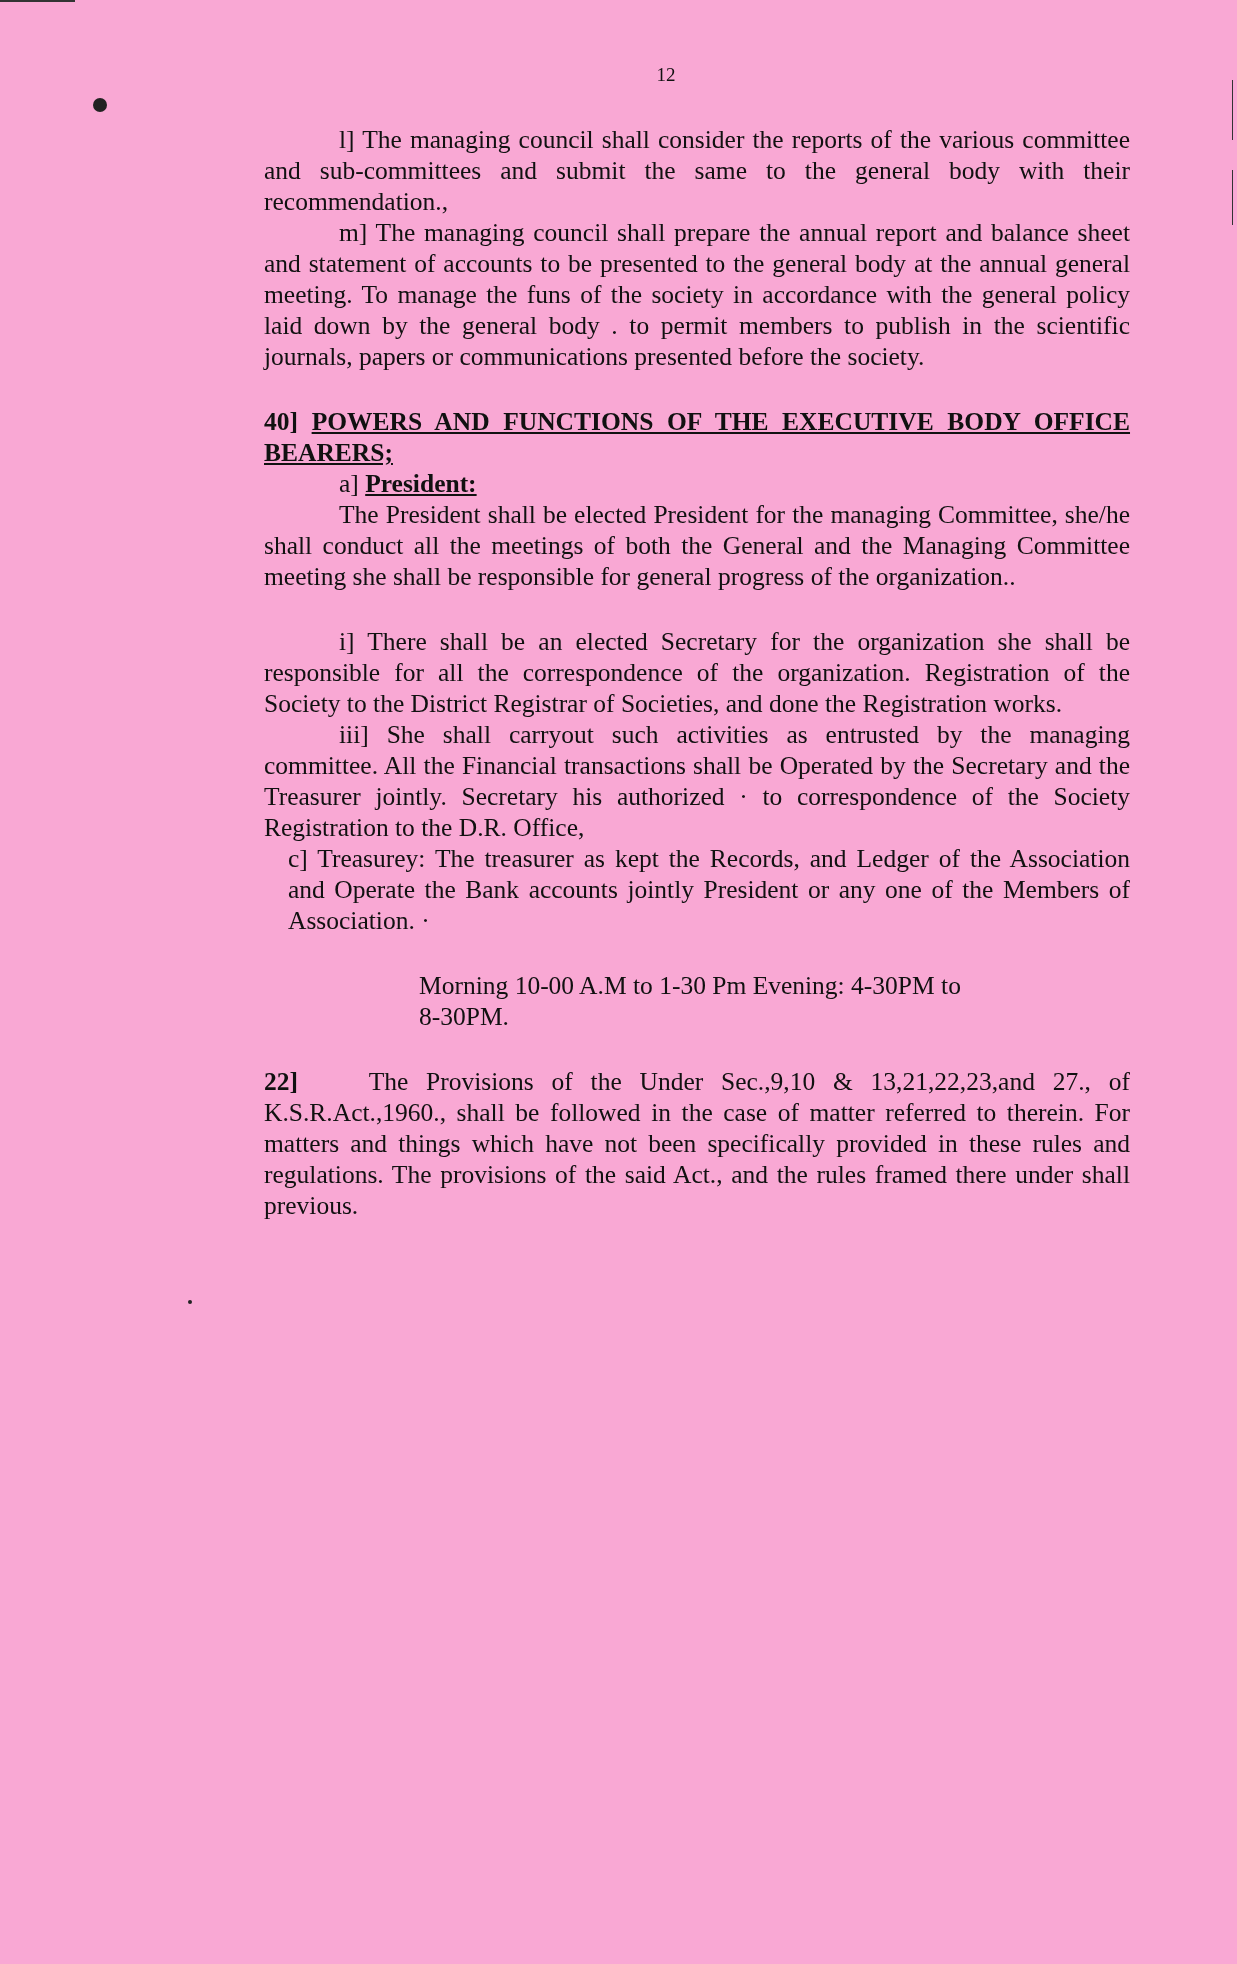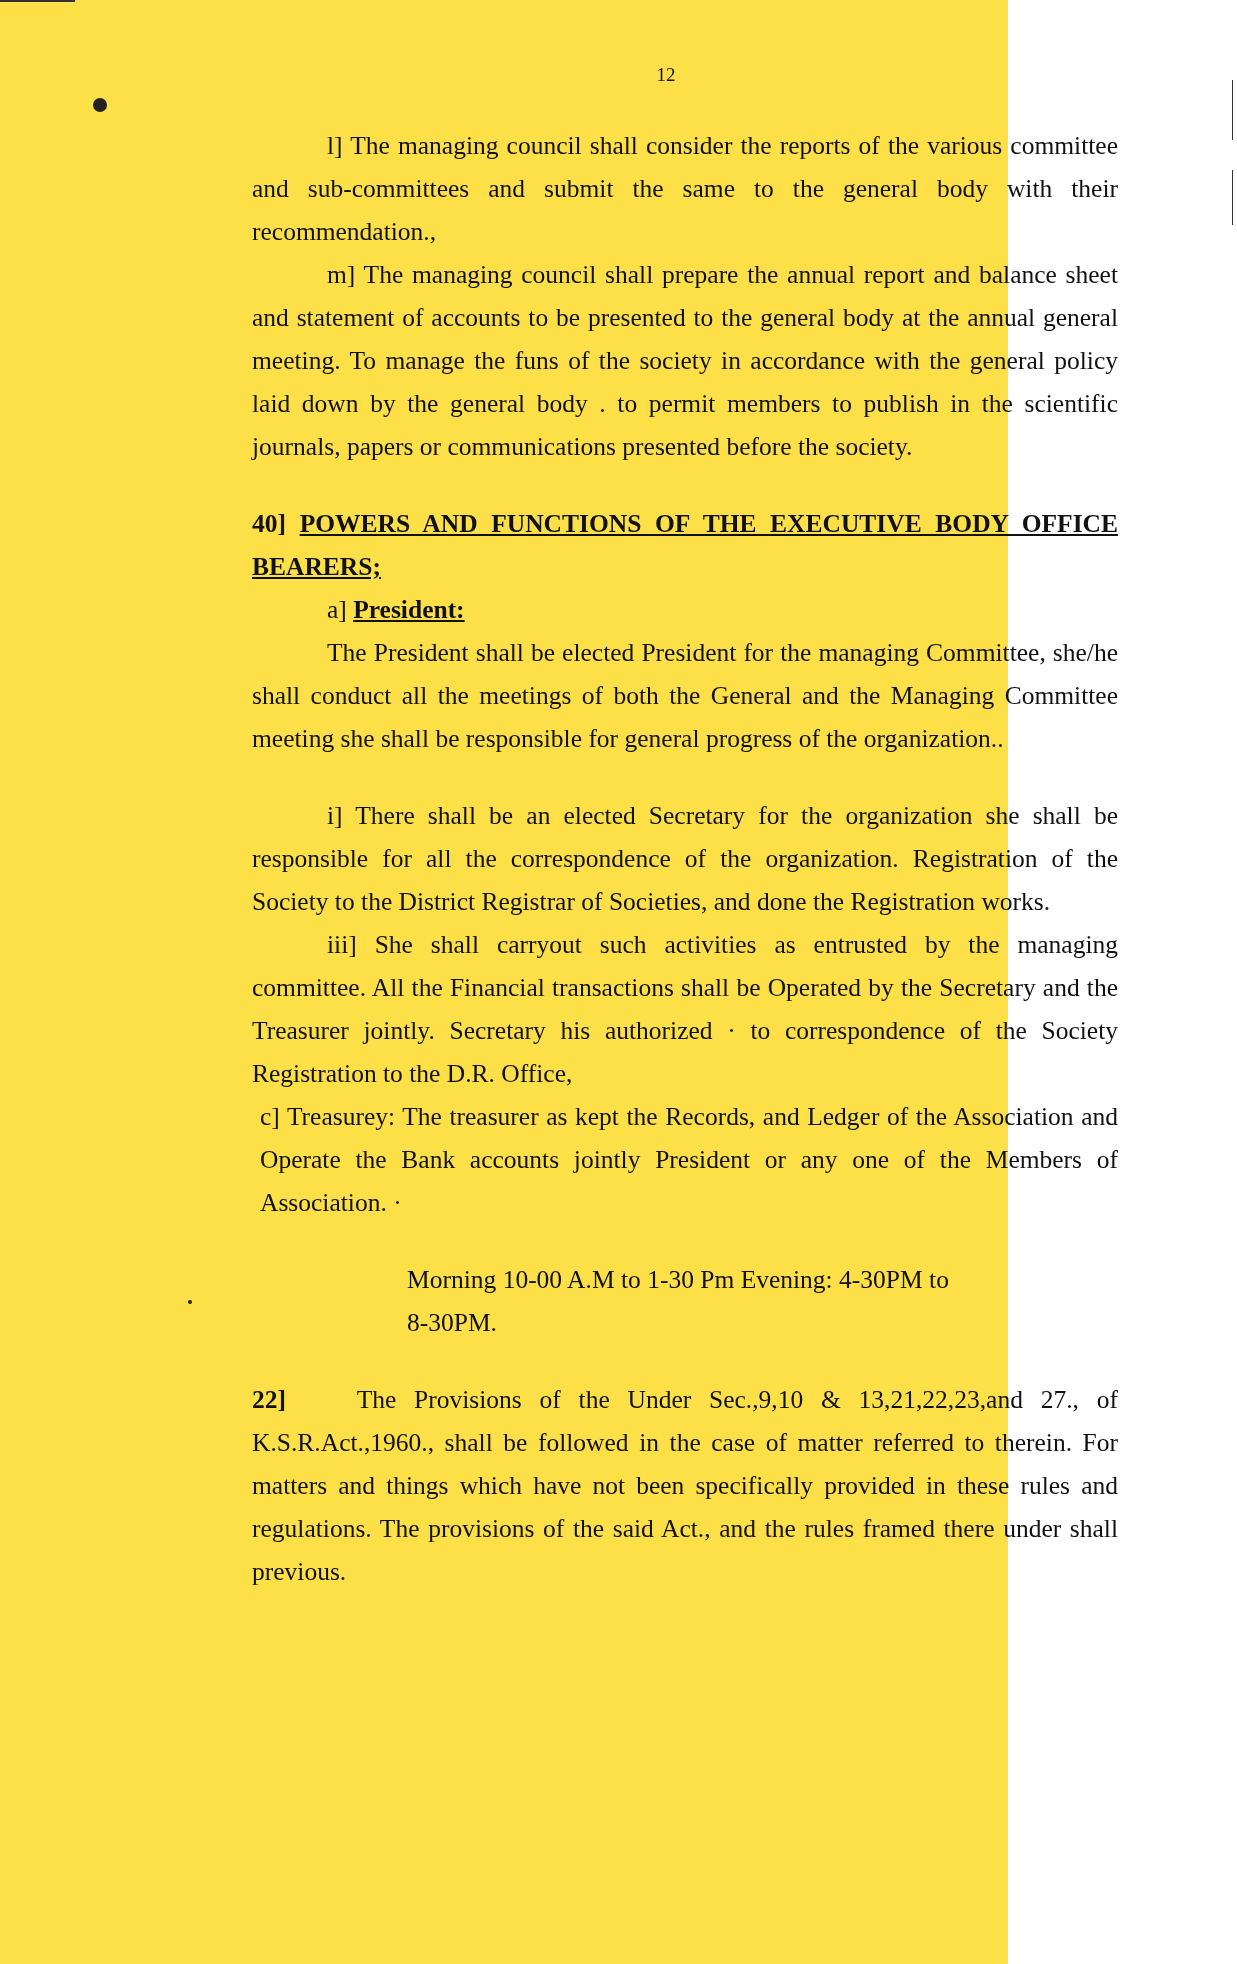--- a/index.html
+++ b/index.html
@@ -1,28 +1,28 @@
 <!DOCTYPE html>
 <html><head>
 <meta charset="utf-8">
 <style>
   html, body { margin: 0; padding: 0; background: #ffffff; }
   body { width: 1237px; height: 1964px; position: relative; overflow: hidden;
          font-family: "Liberation Serif", "DejaVu Serif", serif; color: #111; }
-  .page { position: absolute; left: 0; top: 0; width: 1008px; height: 1964px; background: #fde047; }
+  .page { position: absolute; left: 0; top: 0; width: 1237px; height: 1964px; background: #f9a8d4; }
   .pnum { position: absolute; top: 64px; left: 0; width: 1237px; text-align: center; padding-left: 95px; box-sizing: border-box; font-size: 19px; }
-  .body-text { position: absolute; left: 252px; width: 866px; font-size: 25.5px; line-height: 43px; }
+  .body-text { position: absolute; left: 264px; width: 866px; font-size: 25.5px; line-height: 31px; }
   .p { margin: 0; text-align: justify; }
   .ind { text-indent: 75px; }
   .hd { font-weight: bold; }
   .u { text-decoration: underline; }
   .gap { height: 34px; }
   .hours { padding-left: 155px; }
   .lbl-ind { padding-left: 75px; }
-  .c-ind { padding-left: 8px; }
+  .c-ind { padding-left: 8px; margin-left: 16px; }
   .speck { position: absolute; background: #222; border-radius: 50%; }
   .edge-line { position: absolute; background: #333; }
 </style>
 </head>
 <body>
 
 <div class="page">
   <div class="edge-line" style="left:0;top:0;width:75px;height:2px;"></div>
   <div class="speck" style="left:93px;top:98px;width:14px;height:14px;"></div>
   <div class="speck" style="left:188px;top:1300px;width:4px;height:4px;"></div>

